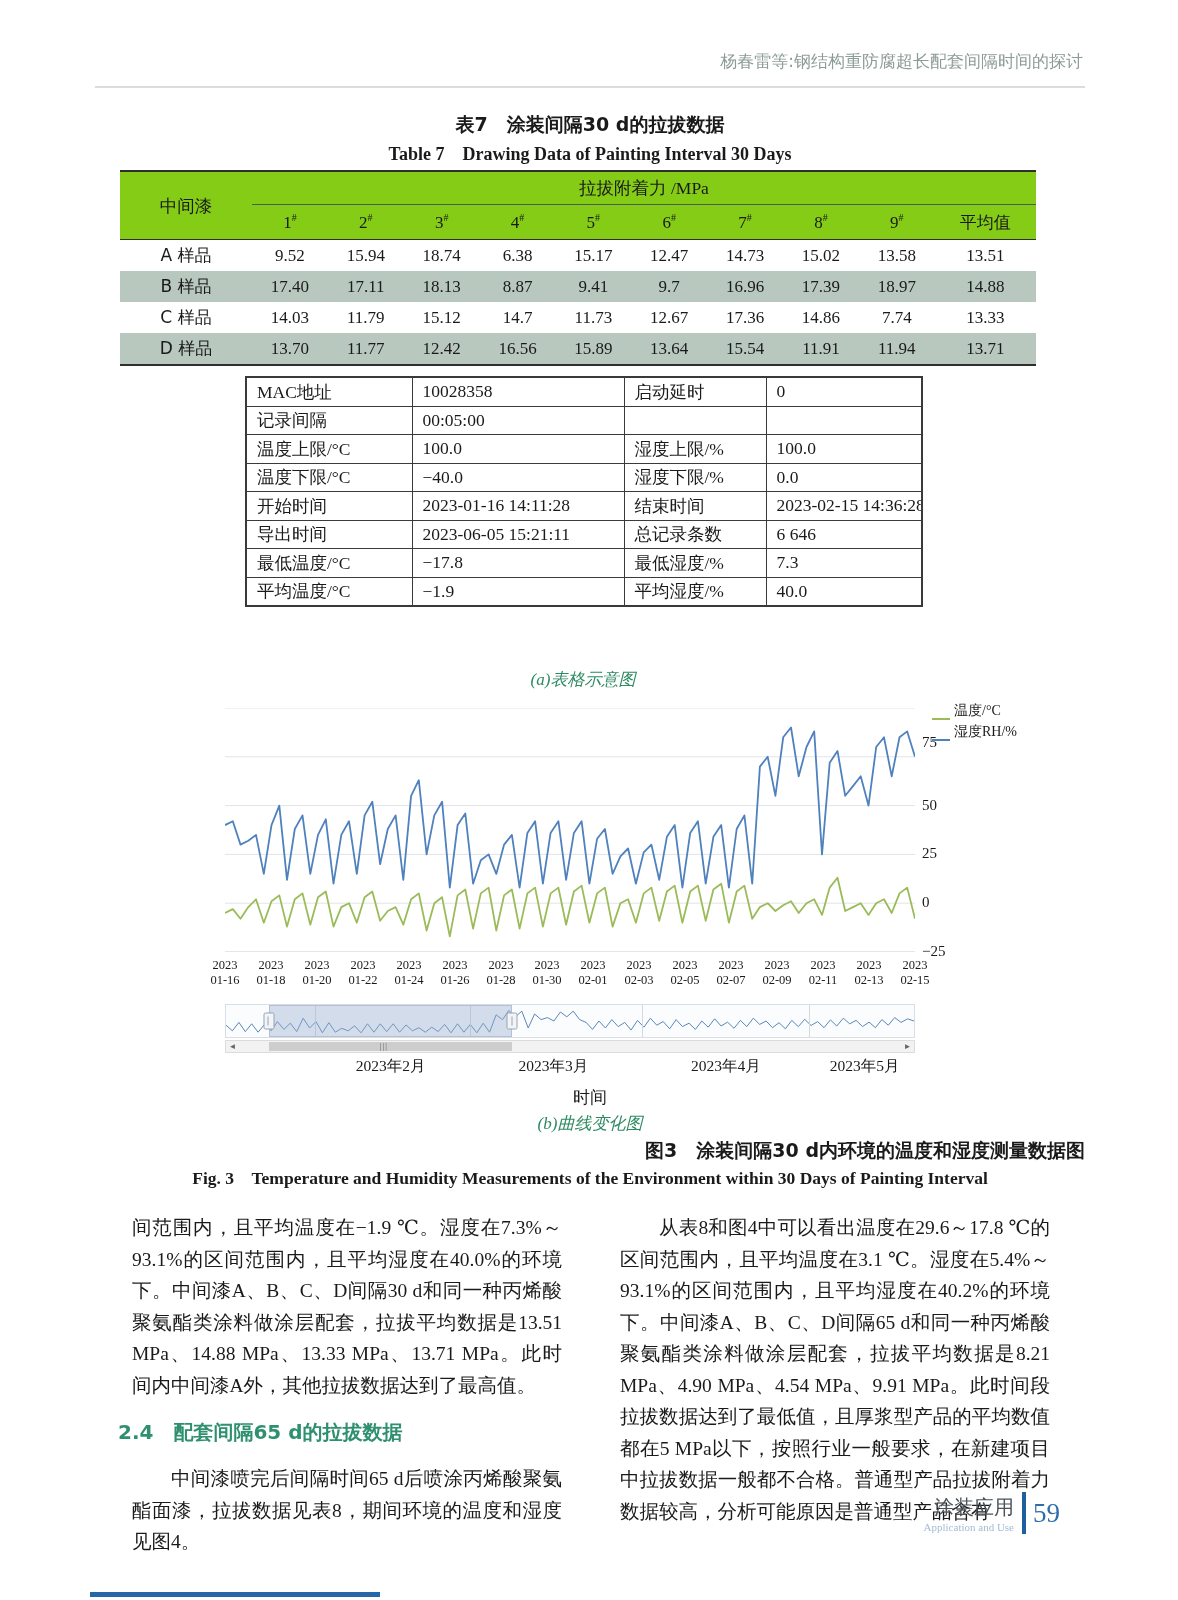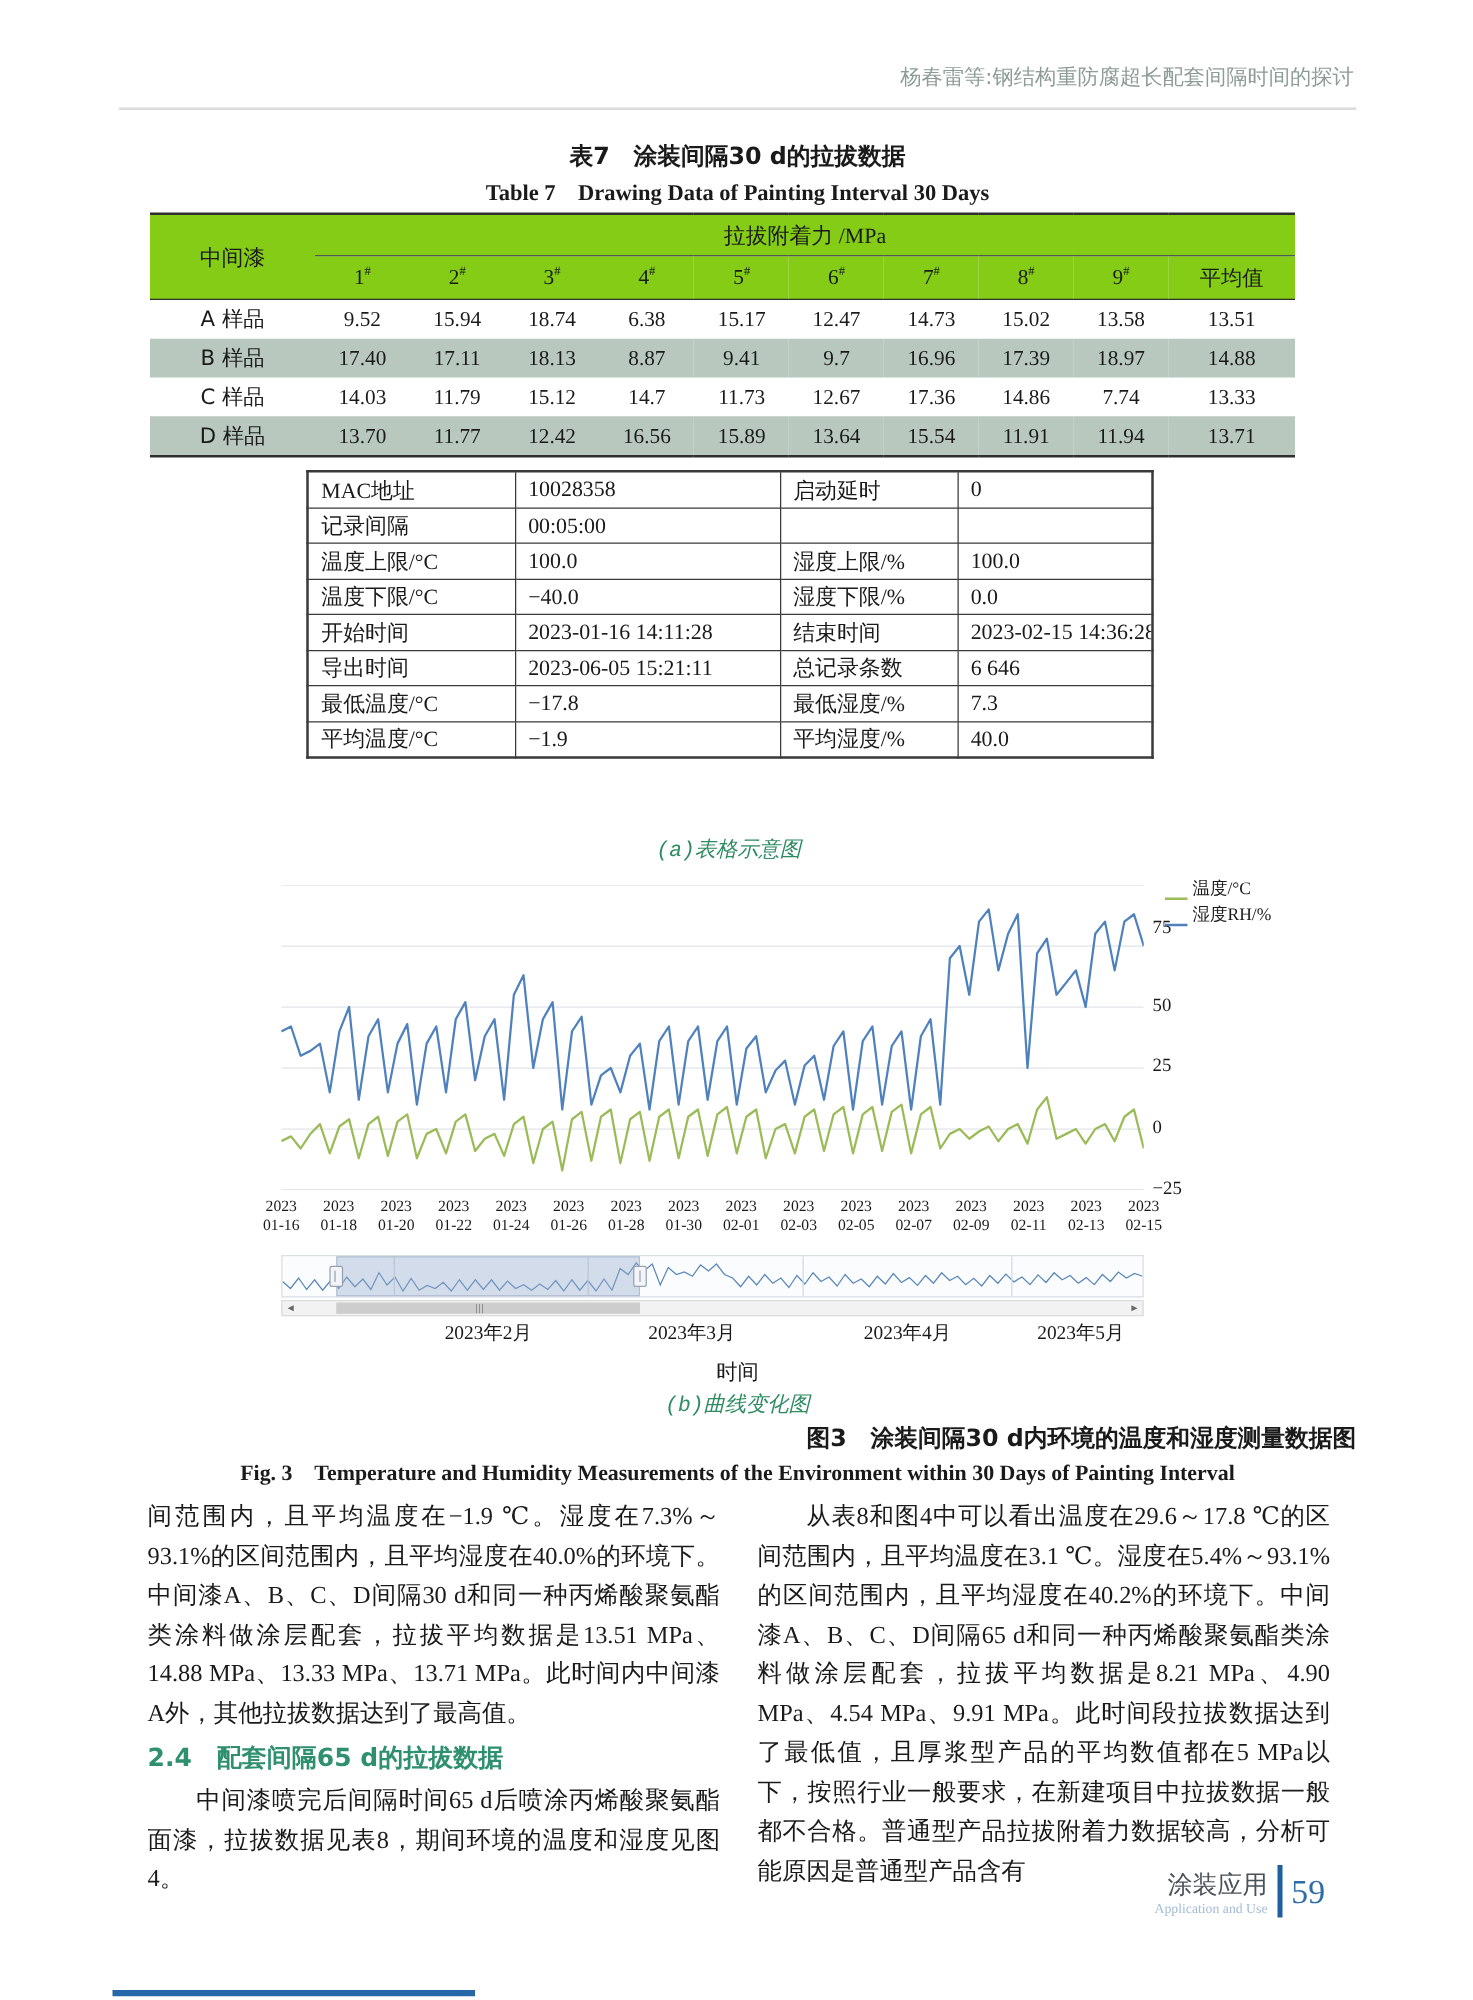--- a/index.html
+++ b/index.html
@@ -23,21 +23,21 @@
   .pulltbl thead tr.nums th{height:34px;border-bottom:1.5px solid #2e2e2e;}
   .pulltbl th.side{border-bottom:1.5px solid #2e2e2e;}
   .pulltbl tbody td{height:31px;}
   .pulltbl tbody tr.alt{background:#b8c8bf;}
   .pulltbl td.rowname{font-family:"DejaVu Sans","Liberation Sans",sans-serif;}
   .pulltbl sup{font-size:10px;vertical-align:super;}
   
   .devtbl{position:absolute;left:245px;top:376px;width:676px;border-collapse:collapse;
           border:2px solid #3a3a3a;font-size:17.5px;table-layout:fixed;}
   .devtbl td{border:1px solid #3a3a3a;height:27.5px;padding:0 10px;white-space:nowrap;overflow:hidden;}
-  .cap-green{position:absolute;text-align:center;color:#2e8b62;font-style:italic;font-size:17px;font-family:Liberation Mono, monospace;}
+  .cap-green{position:absolute;text-align:center;color:#2e8b62;font-style:italic;font-size:17px;}
   .cap-a{left:245px;top:668px;width:676px;}
   
   .legend{position:absolute;left:932px;top:702px;font-size:14px;}
   .legend .item{display:flex;align-items:flex-end;margin-bottom:3px;}
   .legend .sw{display:inline-block;width:18px;height:0;border-top:2.5px solid;margin-right:4px;}
   .plotbox{position:absolute;left:225px;top:708px;width:690px;height:244px;}
   .ylabels{position:absolute;left:920px;top:708px;width:50px;height:250px;font-size:15px;}
   .ylabels span{position:absolute;left:2px;}
   .xlabels{position:absolute;left:225px;top:958px;width:690px;height:42px;font-size:12.5px;}
   .xlabels .xt{position:absolute;transform:translateX(-50%);text-align:center;line-height:15px;white-space:nowrap;}
@@ -60,21 +60,21 @@
   .monthlabels span{position:absolute;transform:translateX(-50%);white-space:nowrap;}
   .xaxis-title{position:absolute;left:95px;top:1086px;width:990px;text-align:center;font-size:17px;
                font-family:"DejaVu Sans","Liberation Sans",sans-serif;}
   .cap-b{left:95px;top:1112px;width:990px;}
   .fig3cn{position:absolute;left:95px;top:1138px;width:990px;text-align:right;font-size:19px;font-weight:bold;
           font-family:"DejaVu Sans","Liberation Sans",sans-serif;}
   .fig3en{position:absolute;left:95px;top:1166px;width:990px;text-align:center;font-size:17.5px;font-weight:bold;}
   
   .cols{position:absolute;left:118px;top:1198px;width:946px;display:flex;gap:30px;}
   .col{width:458px;font-size:19.5px;line-height:31.5px;text-align:justify;}
-  .col p{margin:0;}
+  .col p{margin:14px;}
   .col p.indent{text-indent:2em;}
   .sec-head{color:#2f9070;font-weight:bold;font-size:20px;line-height:34px;
             font-family:"DejaVu Sans","Liberation Sans",sans-serif;margin:2px 0;}
   
   .footer{position:absolute;right:118px;top:1492px;display:flex;align-items:center;}
   .f-names{text-align:right;margin-right:8px;}
   .f-cn{font-size:20px;color:#4a5258;font-family:"DejaVu Sans","Liberation Sans",sans-serif;}
   .f-en{font-size:11px;color:#a3bcd4;}
   .f-bar{width:4px;height:42px;background:#1f5fa0;margin-right:7px;}
   .f-page{font-size:27px;color:#2f6da8;}

